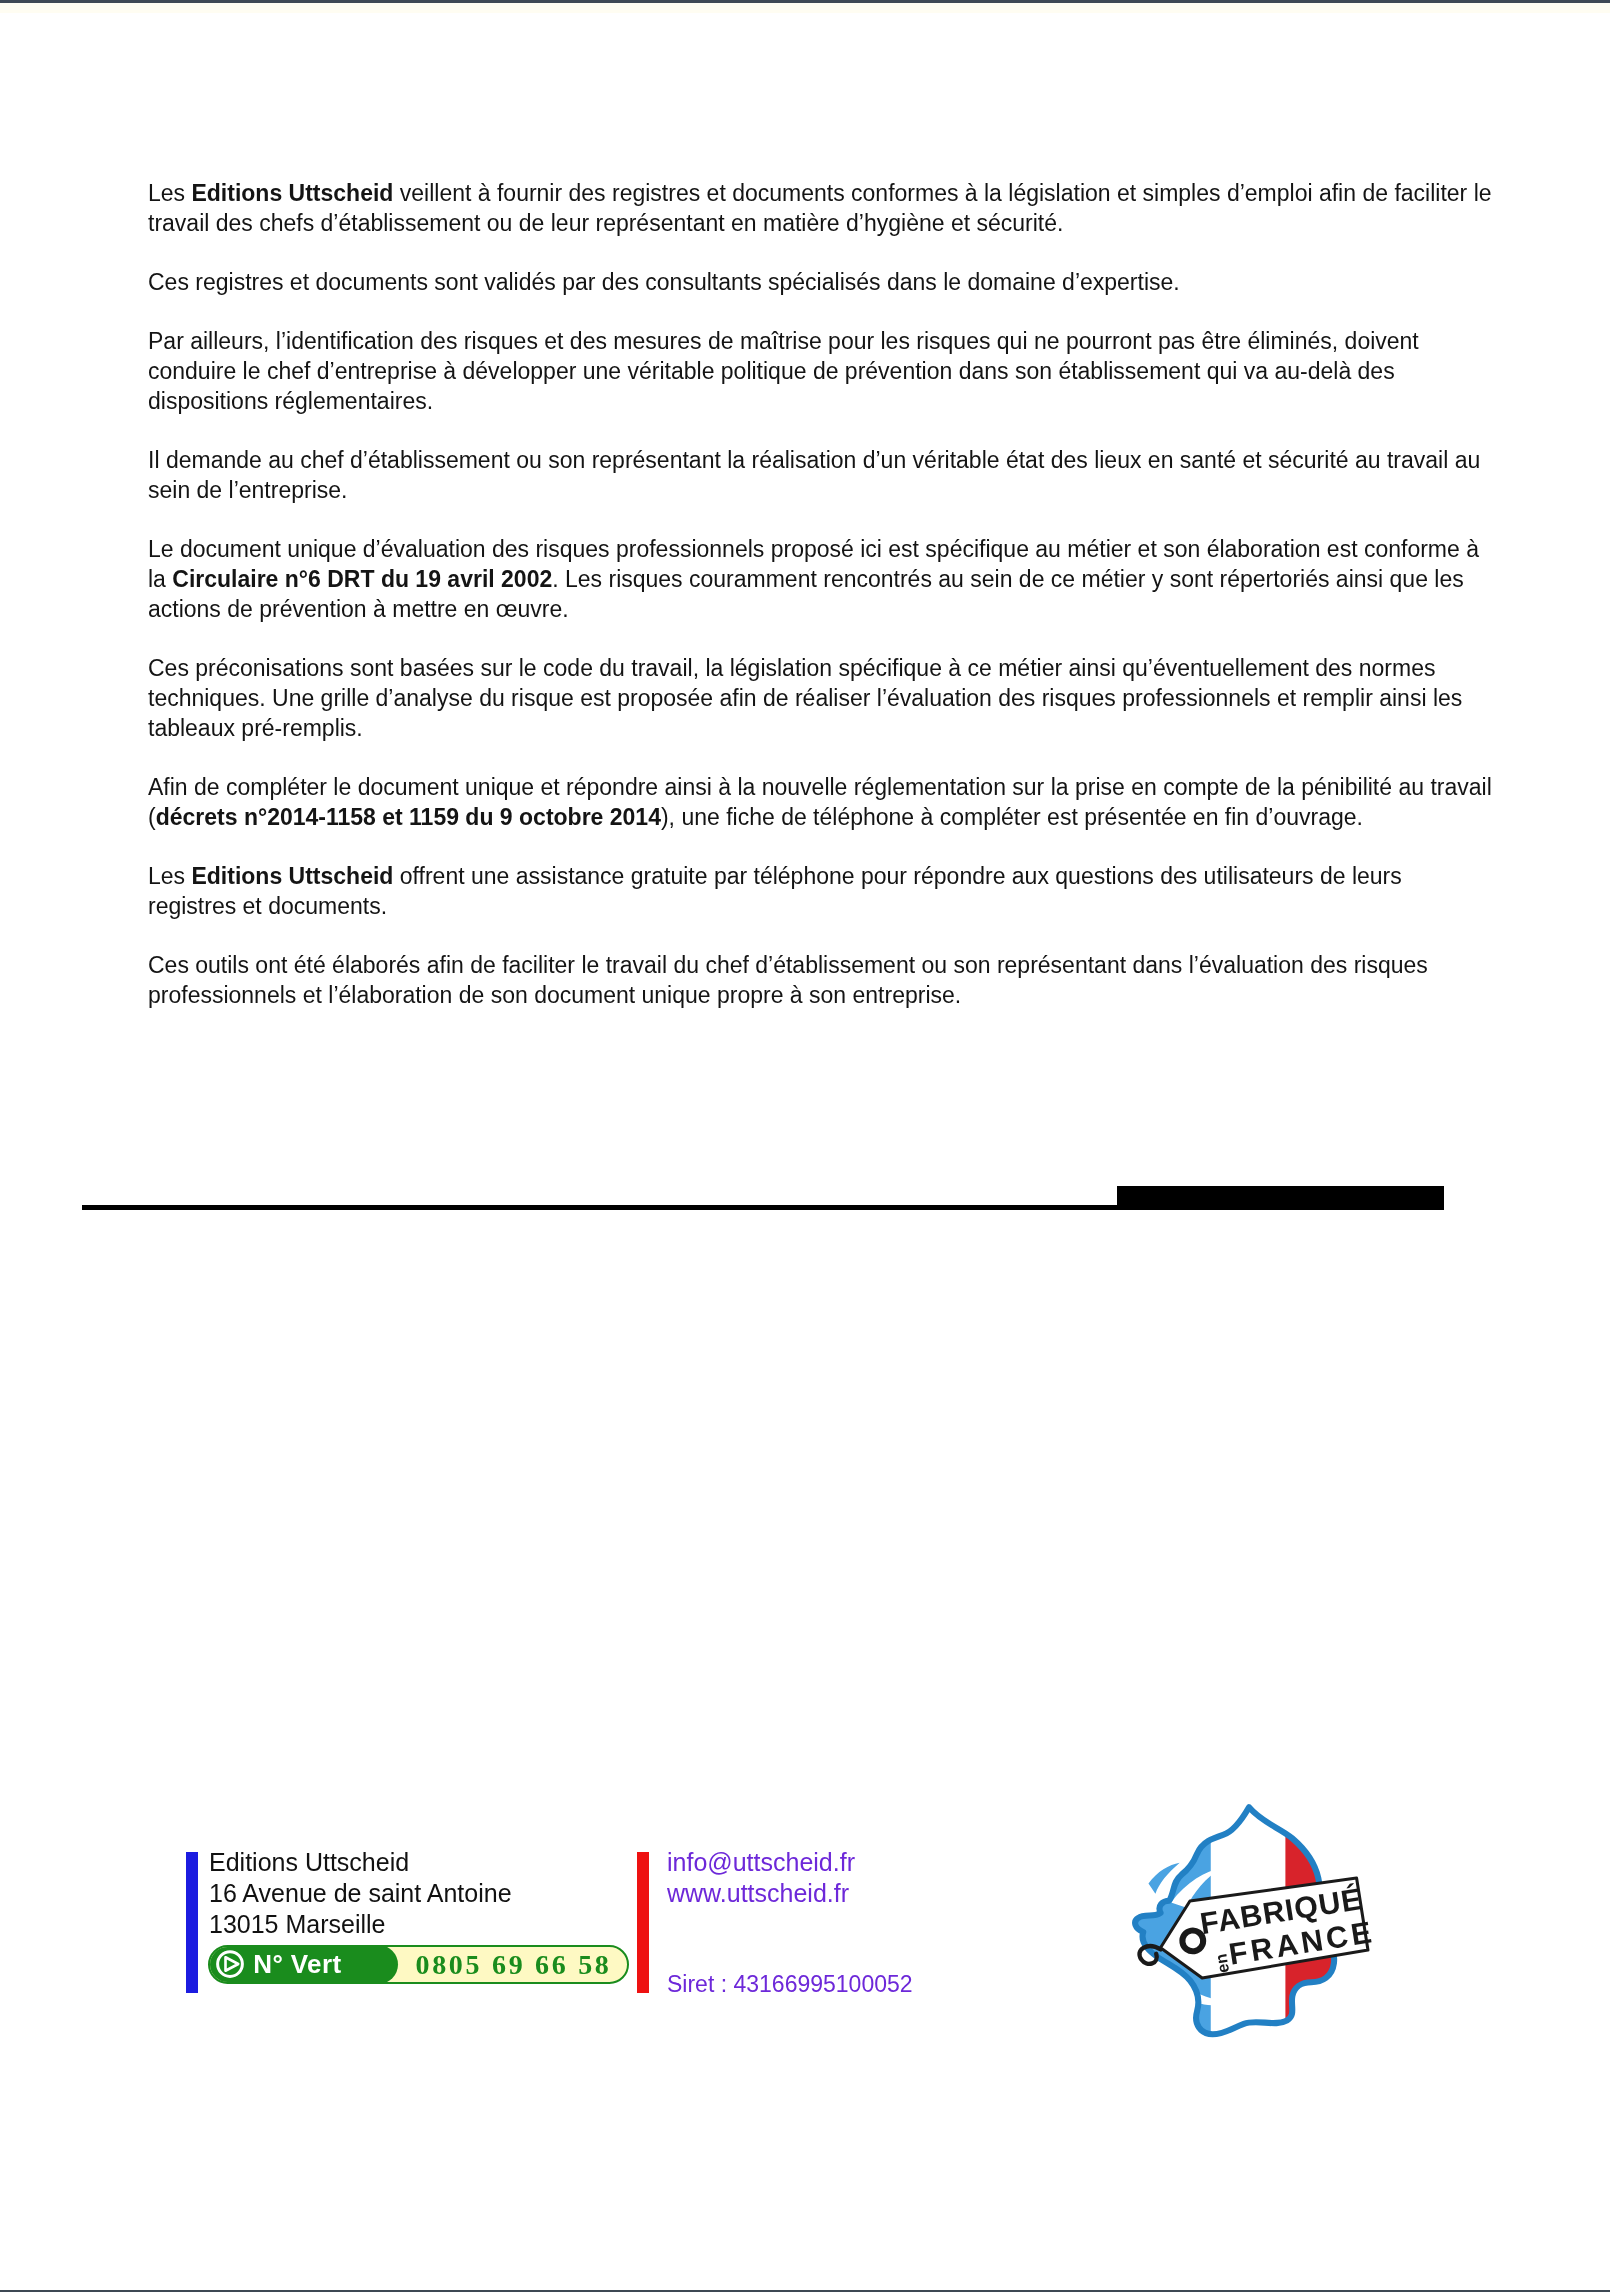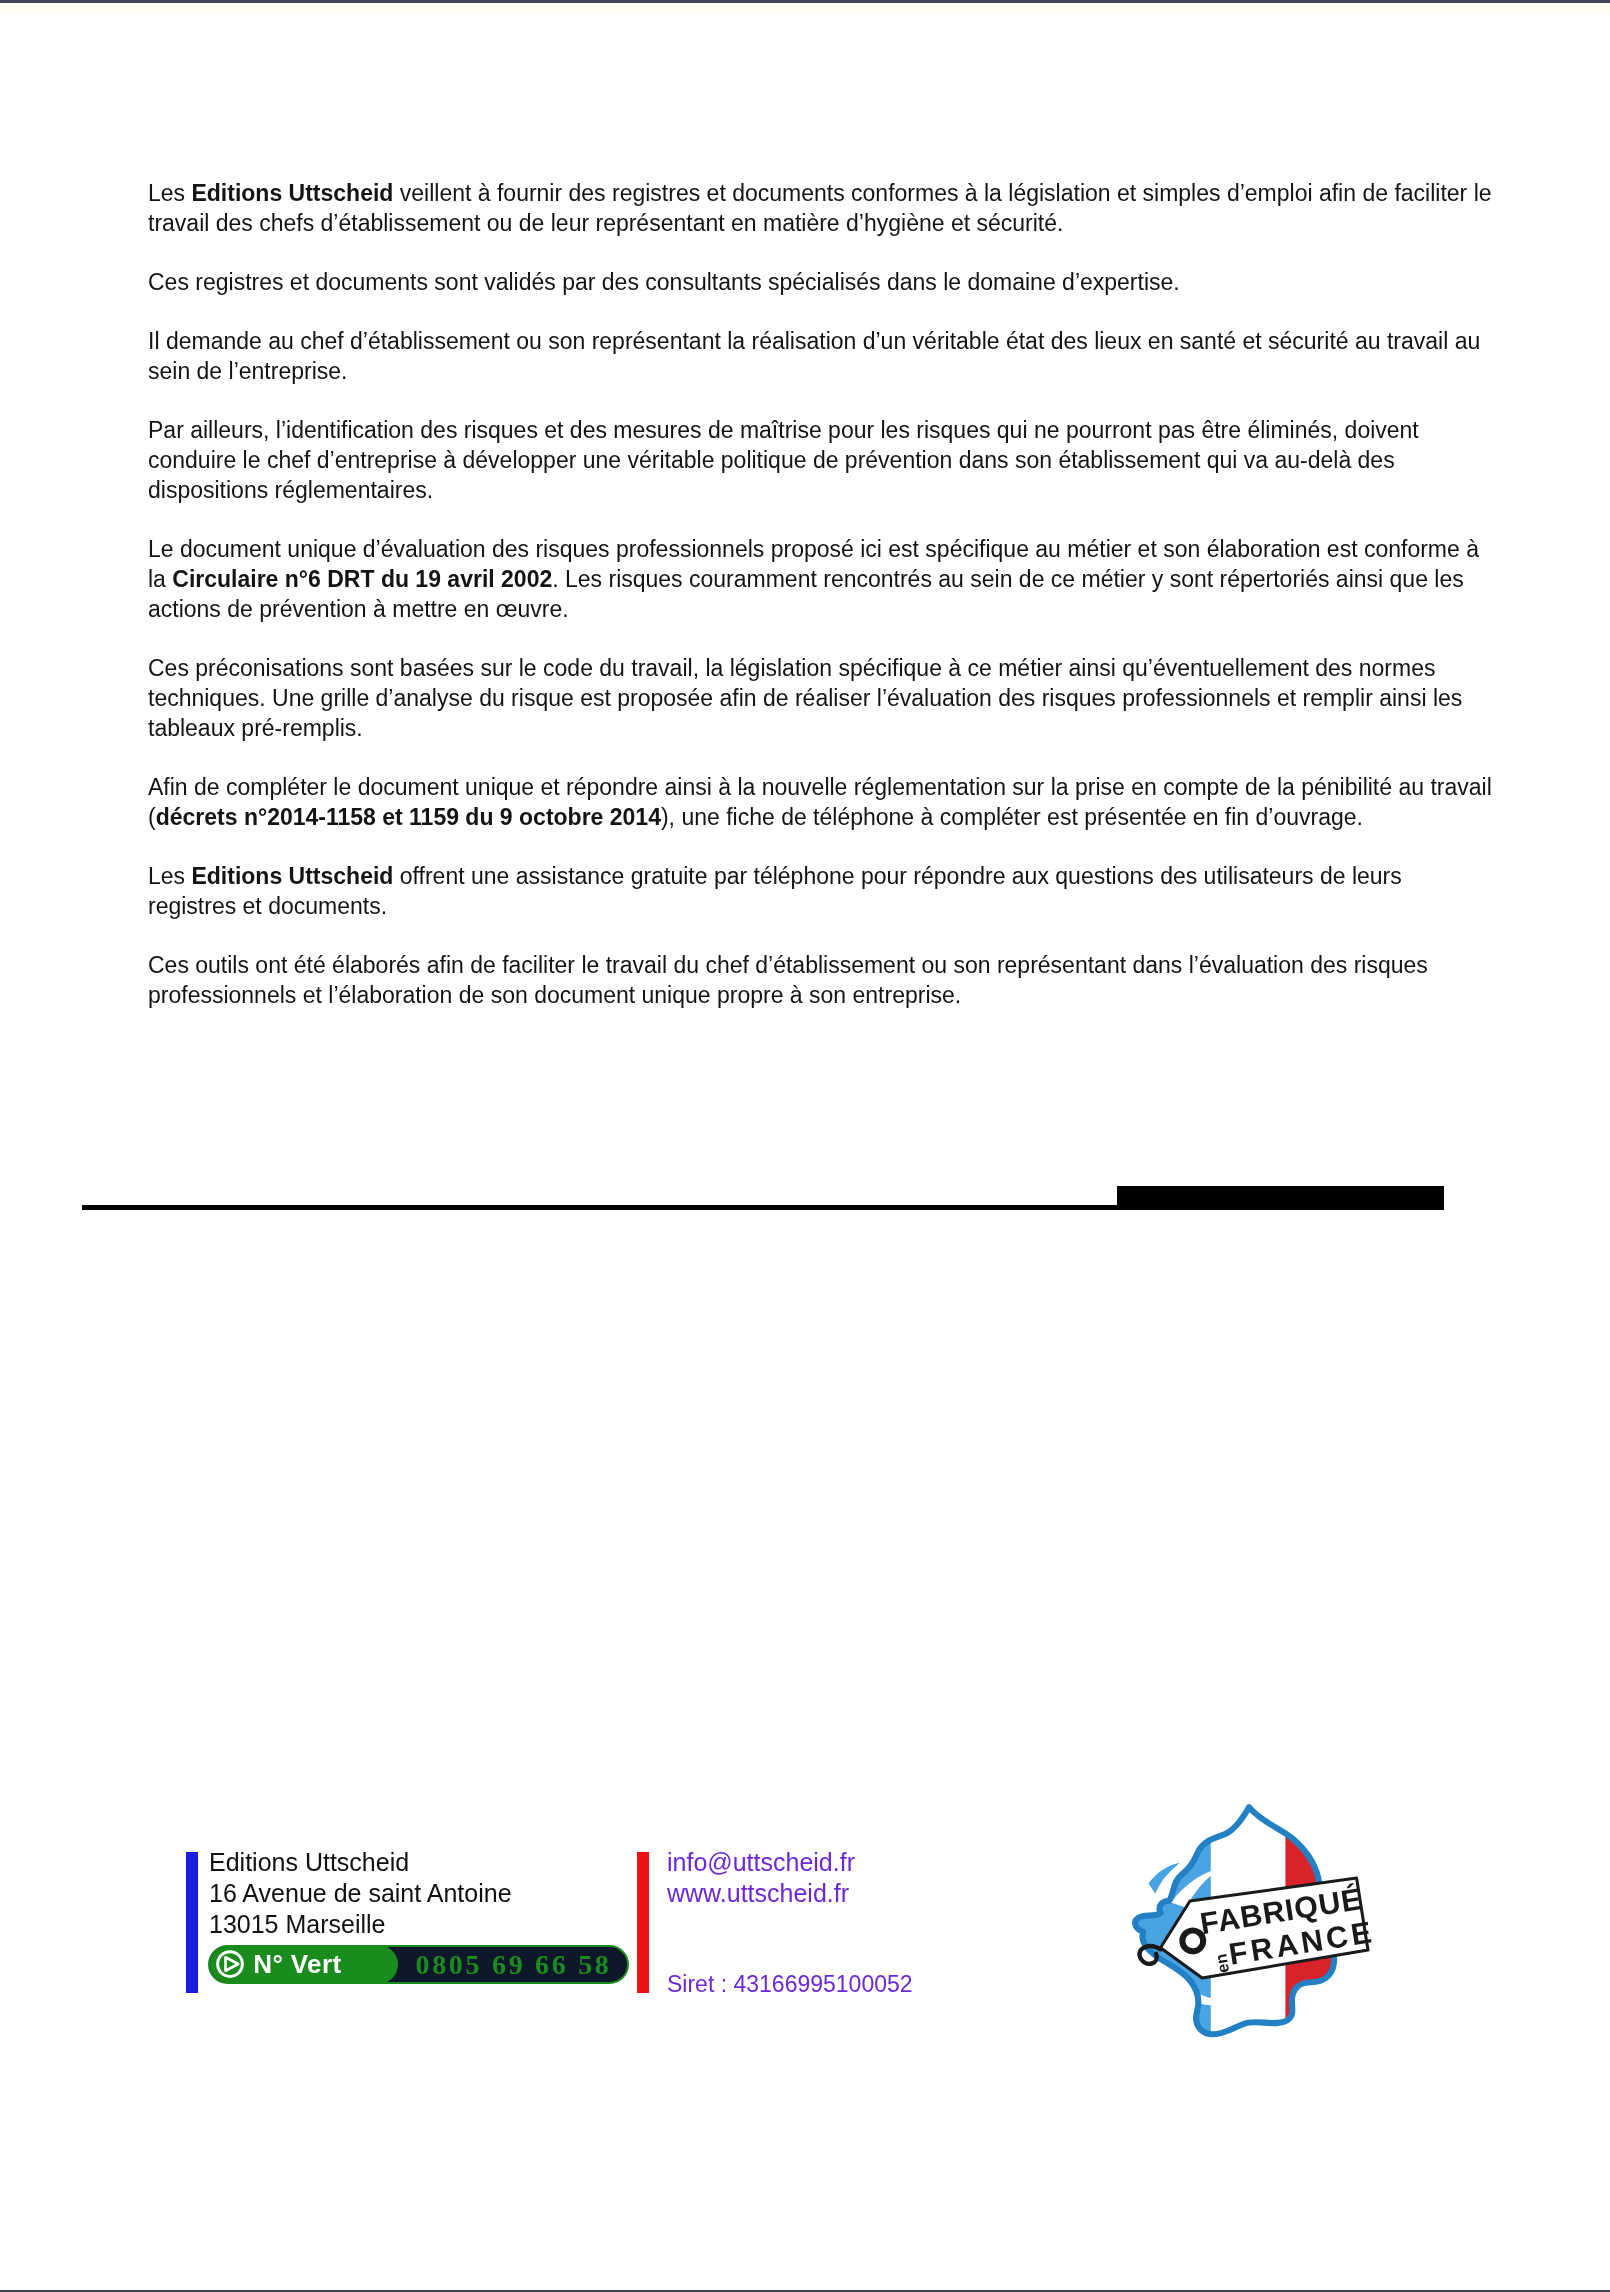--- a/index.html
+++ b/index.html
@@ -23,21 +23,21 @@
   .bar{position:absolute;width:11.6px;height:141px;top:1852px;}
   .bar-blue{left:186px;background:var(--bar_blue,#1c1ce0);}
   .bar-red{left:637px;background:var(--bar_red,#ee1111);}
 
   .address{position:absolute;left:209px;top:1847px;font-size:25px;line-height:31px;color:#111;}
   .contact{position:absolute;left:667px;top:1847px;font-size:25px;line-height:31px;color:#6d28d9;}
   .contact .siret{position:absolute;left:0;top:122px;font-size:23px;white-space:nowrap;}
 
   
   .nvert{position:absolute;left:208px;top:1945px;width:421px;height:39px;box-sizing:border-box;
-         background:#0f172a;border:2.7px solid var(--vert_green,#1a8c1d);border-radius:21.5px;overflow:hidden;}
+         background:#fef9c3;border:2.7px solid var(--vert_green,#1a8c1d);border-radius:21.5px;overflow:hidden;}
   .nvert-left{position:absolute;left:-1.8px;top:-1.8px;bottom:-1.8px;width:190px;
          background:var(--vert_green,#1a8c1d);border-radius:0 21.5px 21.5px 0;}
   .nvert-icon{position:absolute;left:7.2px;top:3.6px;width:30px;height:30px;}
   .nvert-label{position:absolute;left:45px;top:0;line-height:38px;color:#fff;font-weight:bold;
          font-size:26px;letter-spacing:0.4px;white-space:nowrap;}
   .nvert-number{position:absolute;left:190px;right:0;top:0;bottom:0;text-align:center;
          font-family:"Liberation Serif", serif;font-weight:bold;font-size:28px;line-height:36px;
          letter-spacing:2.7px;color:var(--vert_green,#1a8c1d);white-space:nowrap;}
 
   
@@ -47,22 +47,22 @@
 </head>
 <body>
 
 <div class="page">
   <div class="edge-top"></div>
   <div class="edge-top-band"></div>
 
   <main class="body-text" id="body-text">
       <p><span>Les </span><span class="b">Editions Uttscheid</span><span> veillent à fournir des registres et documents conformes à la législation et simples d’emploi afin de faciliter le travail des chefs d’établissement ou de leur représentant en matière d’hygiène et sécurité.</span></p>
       <p><span>Ces registres et documents sont validés par des consultants spécialisés dans le domaine d’expertise.</span></p>
+      <p><span>Par ailleurs, l’identification des risques et des mesures de maîtrise pour les risques qui ne pourront pas être éliminés, doivent conduire le chef d’entreprise à développer une véritable politique de prévention dans son établissement qui va au-delà des dispositions réglementaires.</span></p>
       <p><span>Il demande au chef d’établissement ou son représentant la réalisation d’un véritable état des lieux en santé et sécurité au travail au sein de l’entreprise.</span></p>
-      <p><span>Par ailleurs, l’identification des risques et des mesures de maîtrise pour les risques qui ne pourront pas être éliminés, doivent conduire le chef d’entreprise à développer une véritable politique de prévention dans son établissement qui va au-delà des dispositions réglementaires.</span></p>
       <p><span>Le document unique d’évaluation des risques professionnels proposé ici est spécifique au métier et son élaboration est conforme à la </span><span class="b">Circulaire n°6 DRT du 19 avril 2002</span><span>. Les risques couramment rencontrés au sein de ce métier y sont répertoriés ainsi que les actions de prévention  à mettre en œuvre.</span></p>
       <p><span>Ces préconisations sont basées sur le code du travail, la législation spécifique à ce métier ainsi qu’éventuellement des normes techniques. Une grille d’analyse du risque est proposée afin de réaliser l’évaluation des risques professionnels et remplir ainsi les tableaux pré-remplis.</span></p>
       <p><span>Afin de compléter le document unique et répondre ainsi à la nouvelle réglementation  sur la prise en compte de la pénibilité au travail (</span><span class="b">décrets n°2014-1158 et 1159 du 9 octobre 2014</span><span>), une fiche de téléphone à compléter est présentée en fin d’ouvrage.</span></p>
       <p><span>Les </span><span class="b">Editions Uttscheid</span><span> offrent une assistance gratuite par téléphone pour répondre aux questions des utilisateurs de leurs registres et documents.</span></p>
       <p><span>Ces outils ont été élaborés afin de faciliter le travail du chef d’établissement ou son représentant dans l’évaluation des risques professionnels et l’élaboration de son document unique propre à son entreprise.</span></p>
     </main>
 
   <div class="rule"></div>
   <div class="rule-block"></div>
 

